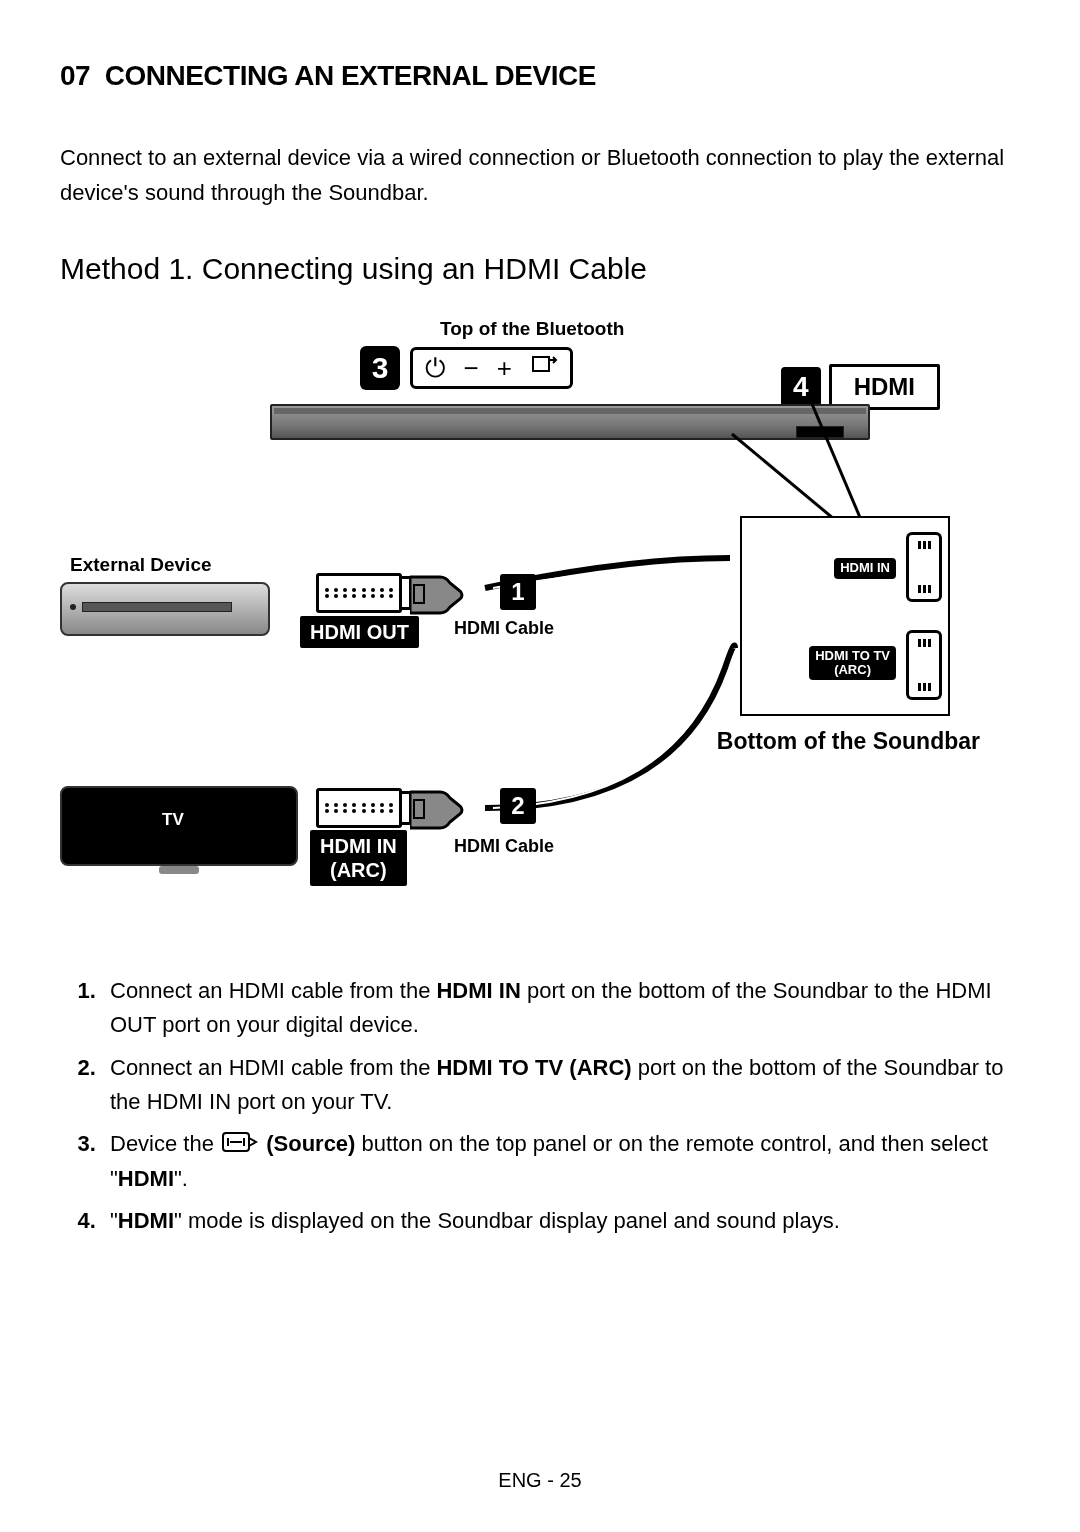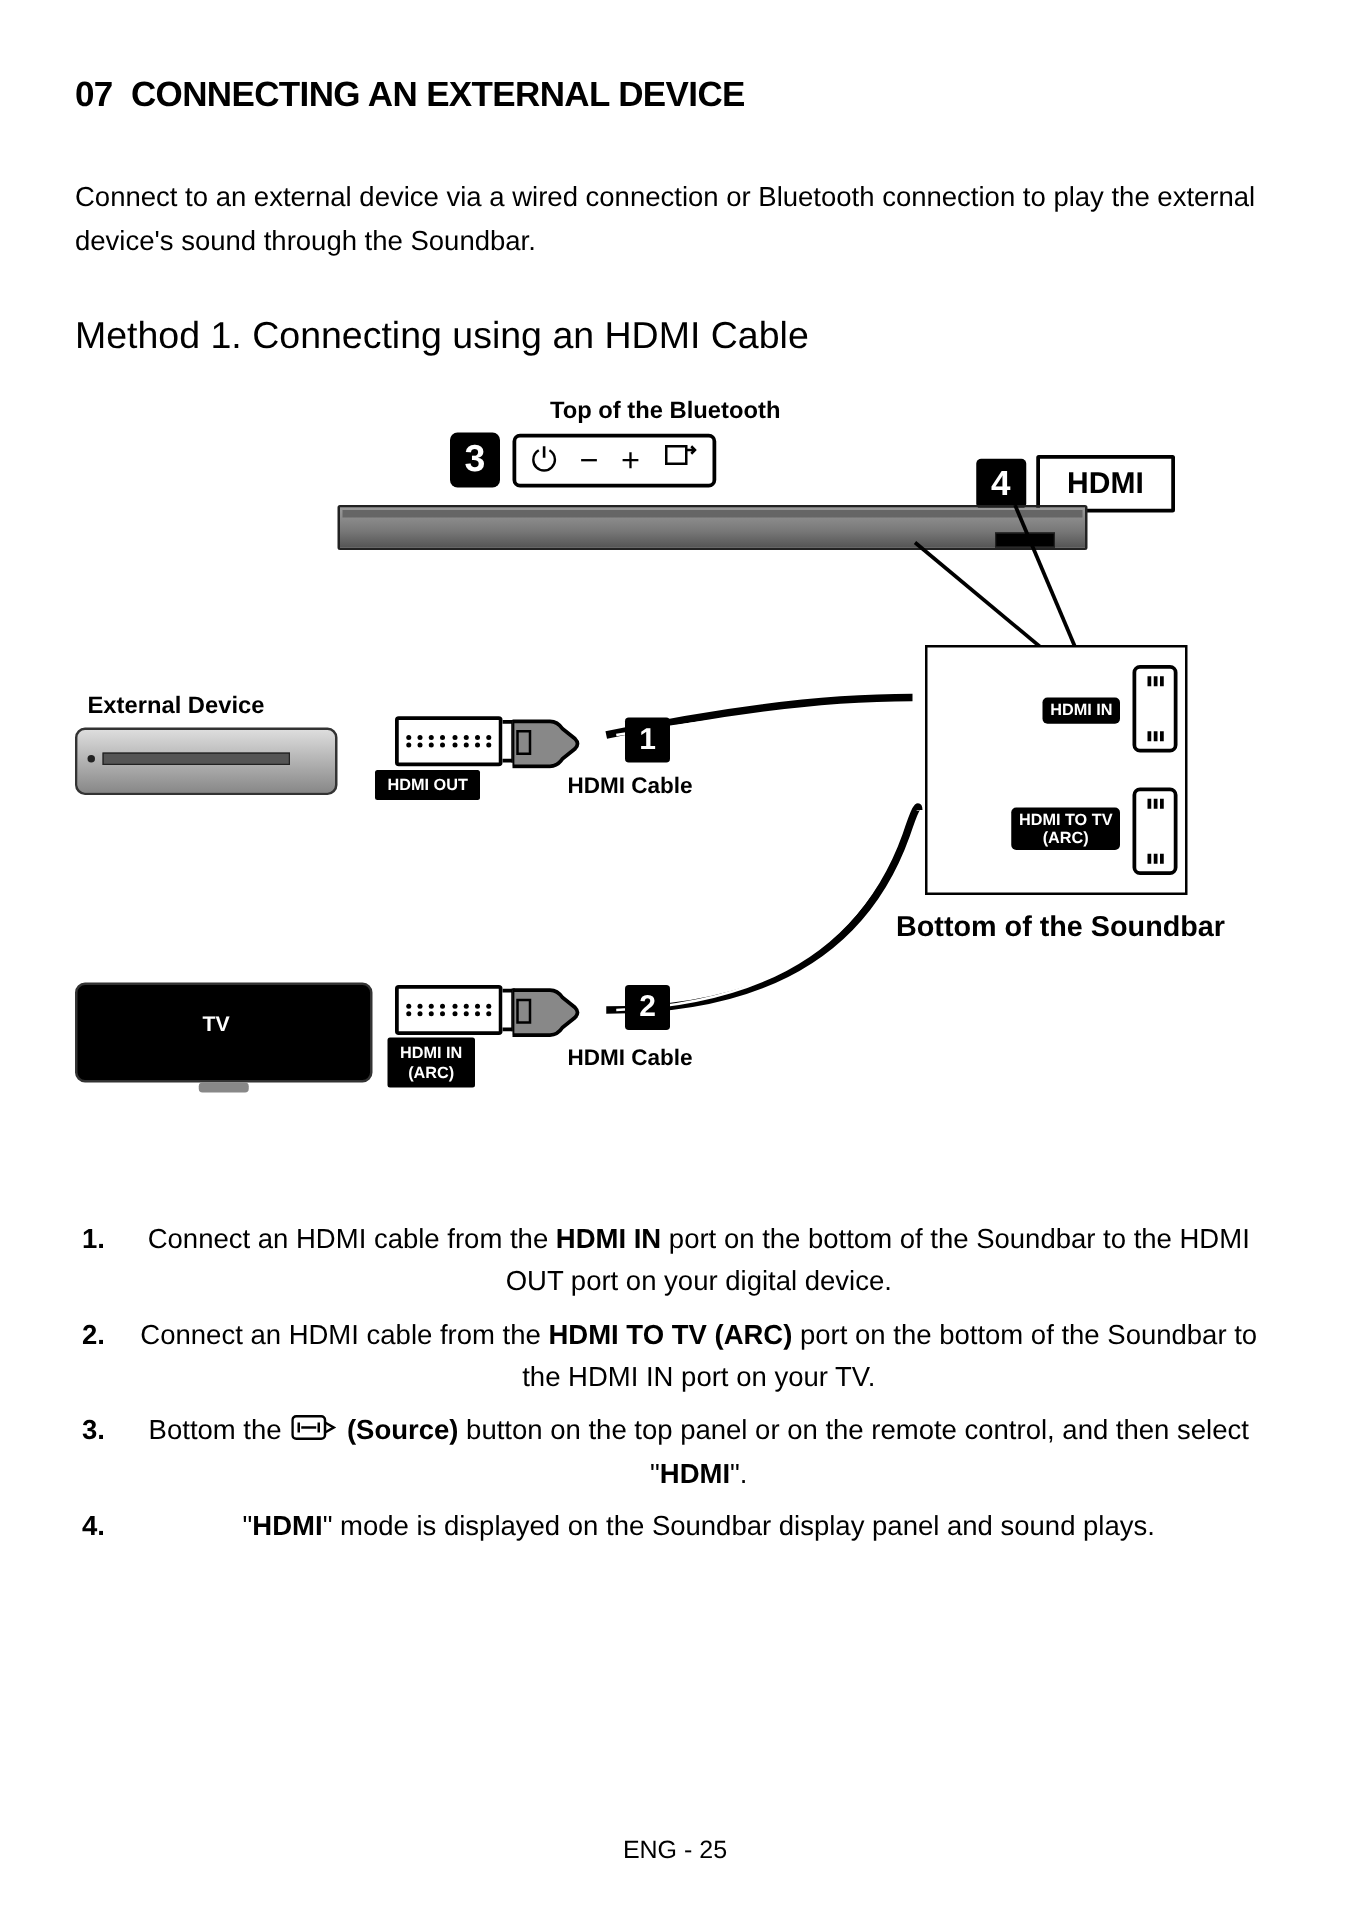--- a/index.html
+++ b/index.html
@@ -246,21 +246,21 @@
   .dotsrow { display: flex; justify-content: space-between; }
   .dot { width: 4px; height: 4px; background: #000; border-radius: 50%; }
   .con-neck {
     width: 10px; height: 34px; border: 3px solid #000; border-left: none; background: #fff;
   }
   .plug-svg { margin-left: -2px; }
   .port-tag {
     position: absolute;
     background: #000;
     color: #fff;
-    font-size: 13px;
+    font-size: 20px;
     font-weight: 700;
     padding: 4px 10px;
     line-height: 1.2;
     text-align: center;
     border-radius: 2px;
   }
   .tag-out { top: 298px; left: 240px; }
   .tag-in  { top: 512px; left: 250px; }
   .cable-label1 {
     position: absolute;
@@ -298,23 +298,22 @@
   .cable-svg {
     position: absolute;
     top: 200px;
     left: 415px;
     width: 290px;
     height: 330px;
     z-index: -1;
   }
 
   .steps {
-    margin-left: 30px;
+    margin-left: 42px;
     list-style: decimal;
-    text-align: center;
   }
   .steps li {
     font-size: 22px;
     line-height: 1.55;
     padding-left: 8px;
     margin-bottom: 8px;
   }
   .steps li::marker { font-weight: 700; }
   .steps li b { font-weight: 700; }
   .source-icon {
@@ -495,21 +494,21 @@
 </div>
 
 <ol class="steps">
   <li>
     <span>Connect an HDMI cable from the </span><b>HDMI IN</b><span> port on the bottom of the Soundbar to the HDMI OUT port on your digital device.</span>
   </li>
   <li>
     <span>Connect an HDMI cable from the </span><b>HDMI TO TV (ARC)</b><span> port on the bottom of the Soundbar to the HDMI IN port on your TV.</span>
   </li>
   <li>
-    <span>Bottom the </span><span class="source-icon"><svg width="36" height="20" viewBox="0 0 36 20">
+    <span>Device the </span><span class="source-icon"><svg width="36" height="20" viewBox="0 0 36 20">
           <rect x="1" y="1" width="26" height="18" rx="3" fill="none" stroke="#000" stroke-width="2"></rect>
           <path d="M6 6 L6 14 M22 6 L22 14" stroke="#000" stroke-width="2"></path>
           <path d="M8 10 L20 10" stroke="#000" stroke-width="2"></path>
           <path d="M27 6 L34 10 L27 14" fill="none" stroke="#000" stroke-width="2"></path>
         </svg></span> <b>(Source)</b><span> button on the top panel or on the remote control, and then select "</span><b>HDMI</b><span>".</span>
   </li>
   <li>
     <span>"</span><b>HDMI</b><span>" mode is displayed on the Soundbar display panel and sound plays.</span>
   </li>
 </ol>

